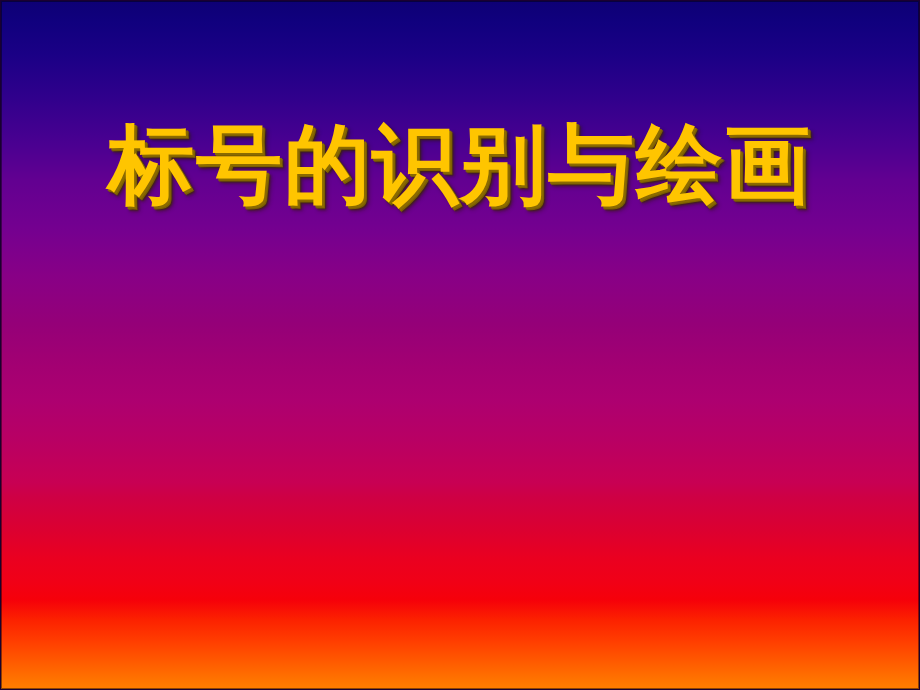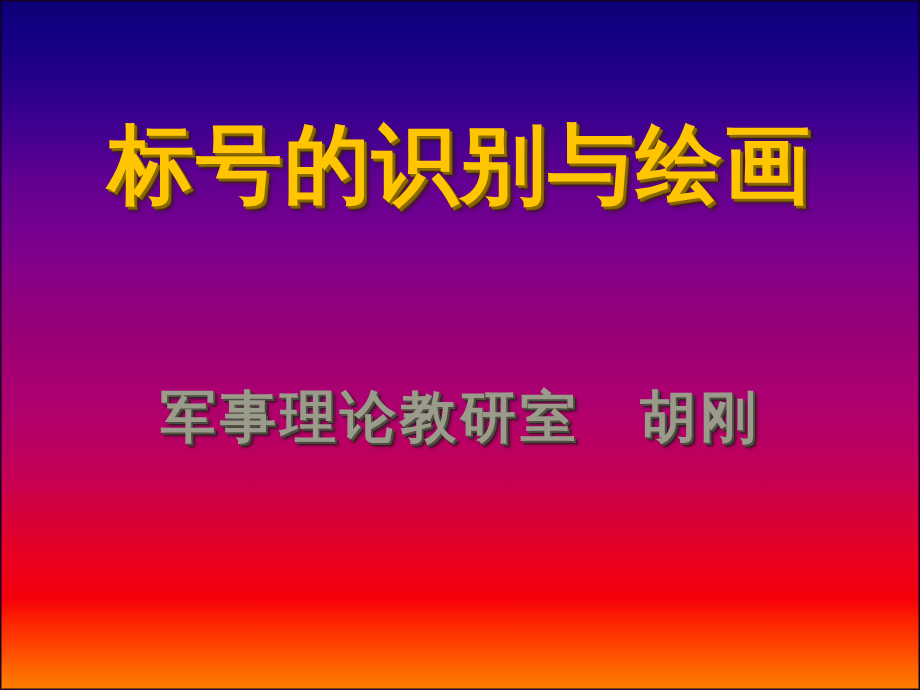--- a/index.html
+++ b/index.html
@@ -108,19 +108,18 @@
 <body>
 
 <div class="slide">
 
   <div class="slide-bg"></div>
 
   <div class="content">
 
     <div class="title">标号的识别与绘画</div>
 
-    <div class="subtitle">军事理论教研室　胡刚</div>
 
   </div>
 
   <div class="slide-edge"></div>
 
 </div>
 
 </body></html>

